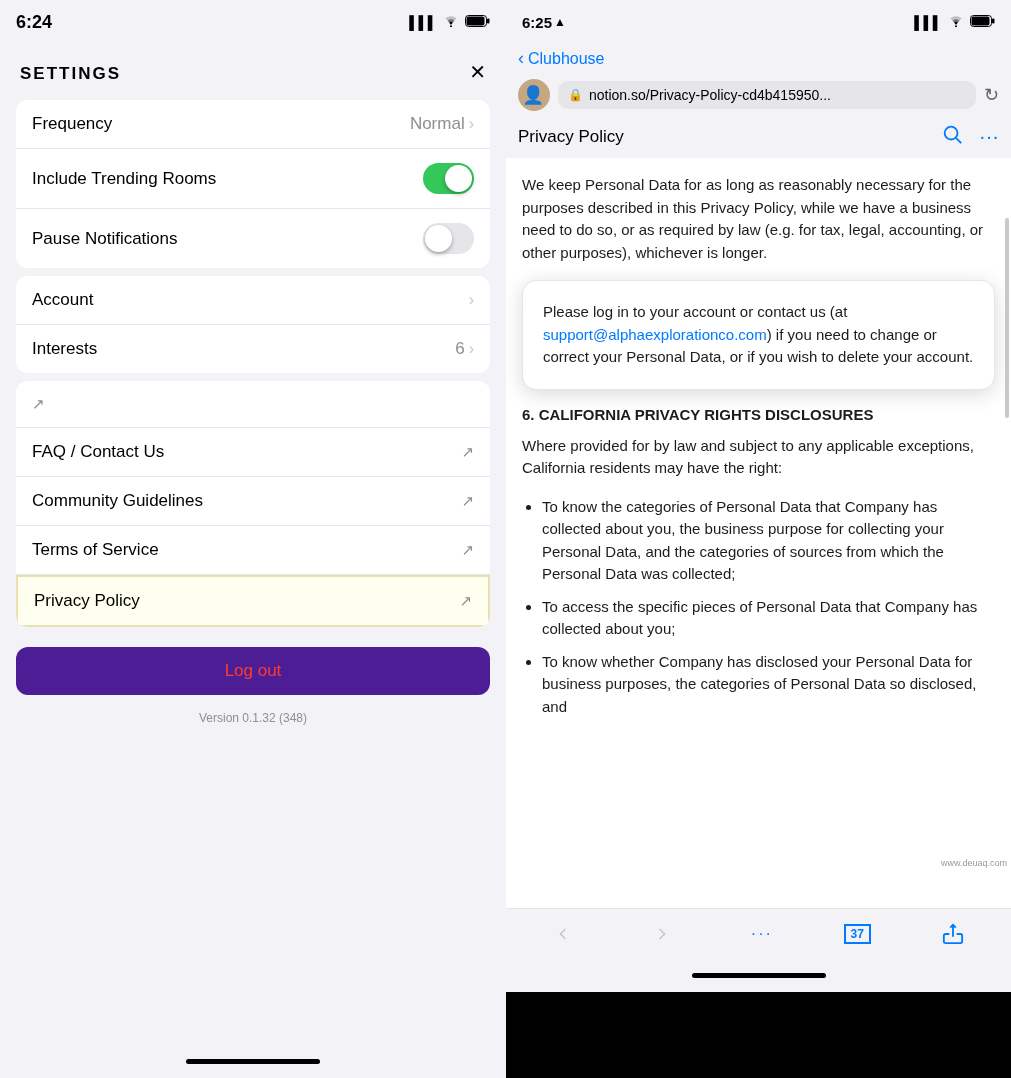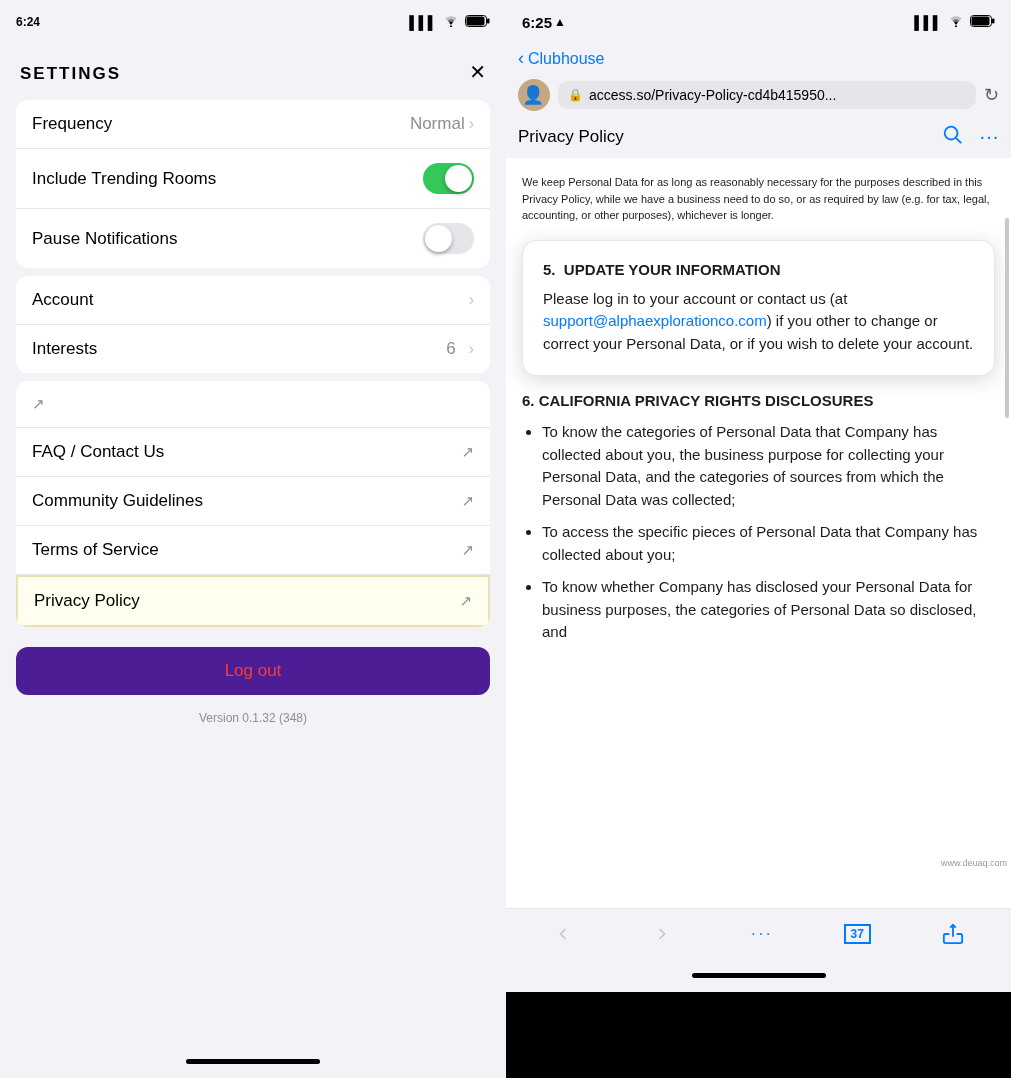--- a/index.html
+++ b/index.html
@@ -24,21 +24,21 @@
     }
 
     .status-bar-left {
       height: 44px;
       background: #f2f2f7;
       display: flex;
       align-items: center;
       padding: 0 16px;
     }
     .status-time-left {
-      font-size: 12px;
+      font-size: 18px;
       font-weight: 600;
       color: #000;
     }
     .status-icons-left {
       margin-left: auto;
       display: flex;
       gap: 6px;
       align-items: center;
     }
     .signal-icon, .wifi-icon, .battery-icon {
@@ -101,21 +101,20 @@
     .settings-row {
       display: flex;
       align-items: center;
       padding: 14px 16px;
       border-bottom: 1px solid #e5e5ea;
       background: #fff;
       cursor: pointer;
     }
     .settings-row:last-child {
       border-bottom: none;
-      gap: 9px;
     }
 
     .row-label {
       font-size: 17px;
       color: #000;
       flex: 1;
     }
     .row-value {
       font-size: 17px;
       color: #8e8e93;
@@ -345,21 +344,21 @@
 
     .browser-content {
       flex: 1;
       background: #fff;
       overflow-y: auto;
       padding: 16px;
       position: relative;
     }
 
     .article-text {
-      font-size: 11px;
+      font-size: 15px;
       line-height: 1.5;
       color: #1c1c1e;
       margin-bottom: 16px;
     }
 
     
     .popup-card {
       background: #fff;
       border-radius: 14px;
       padding: 20px;
@@ -609,21 +608,21 @@
     <div class="back-link">
       <span class="back-chevron">‹</span>
       <span>Clubhouse</span>
     </div>
   </div>
 
   <div class="url-bar-container">
     <div class="browser-avatar">👤</div>
     <div class="url-bar">
       <span class="lock-icon">🔒</span>
-      <span class="url-text">access.so/Privacy-Policy-cd4b415950...</span>
+      <span class="url-text">notion.so/Privacy-Policy-cd4b415950...</span>
     </div>
     <span class="refresh-btn">↻</span>
   </div>
 
   <div class="browser-tab-bar">
     <span class="tab-title">Privacy Policy</span>
     <div class="tab-actions">
       <span class="search-icon-btn">
         <svg width="22" height="22" viewBox="0 0 24 24" fill="none" stroke="#007aff" stroke-width="2">
           <circle cx="11" cy="11" r="7"></circle>
@@ -631,29 +630,27 @@
         </svg>
       </span>
       <span class="more-btn">···</span>
     </div>
   </div>
 
   <div class="browser-content" style="position:relative;">
     <p class="article-text">We keep Personal Data for as long as reasonably necessary for the purposes described in this Privacy Policy, while we have a business need to do so, or as required by law (e.g. for tax, legal, accounting, or other purposes), whichever is longer.</p>
 
     <div class="popup-card">
-      <div class="popup-section-num">
-        <span>5.</span>&nbsp;&nbsp;<span>UPDATE YOUR INFORMATION</span>
+      <div class="popup-body">
+        <span>Please log in to your account or contact us (at </span><span class="popup-link">support@alphaexplorationco.com</span><span>) if you need to change or correct your Personal Data, or if you wish to delete your account.</span>
       </div>
-      <div class="popup-body">
-        <span>Please log in to your account or contact us (at </span><span class="popup-link">support@alphaexplorationco.com</span><span>) if you other to change or correct your Personal Data, or if you wish to delete your account.</span>
-      </div>
     </div>
 
     <div class="section-heading">6.   CALIFORNIA PRIVACY RIGHTS DISCLOSURES</div>
+    <p class="article-text">Where provided for by law and subject to any applicable exceptions, California residents may have the right:</p>
 
     <ul class="bullet-list">
       <li class="bullet-item">To know the categories of Personal Data that Company has collected about you, the business purpose for collecting your Personal Data, and the categories of sources from which the Personal Data was collected;</li>
       <li class="bullet-item">To access the specific pieces of Personal Data that Company has collected about you;</li>
       <li class="bullet-item">To know whether Company has disclosed your Personal Data for business purposes, the categories of Personal Data so disclosed, and</li>
     </ul>
 
     <div class="scrollbar-track">
       <div class="scrollbar-thumb"></div>
     </div>

